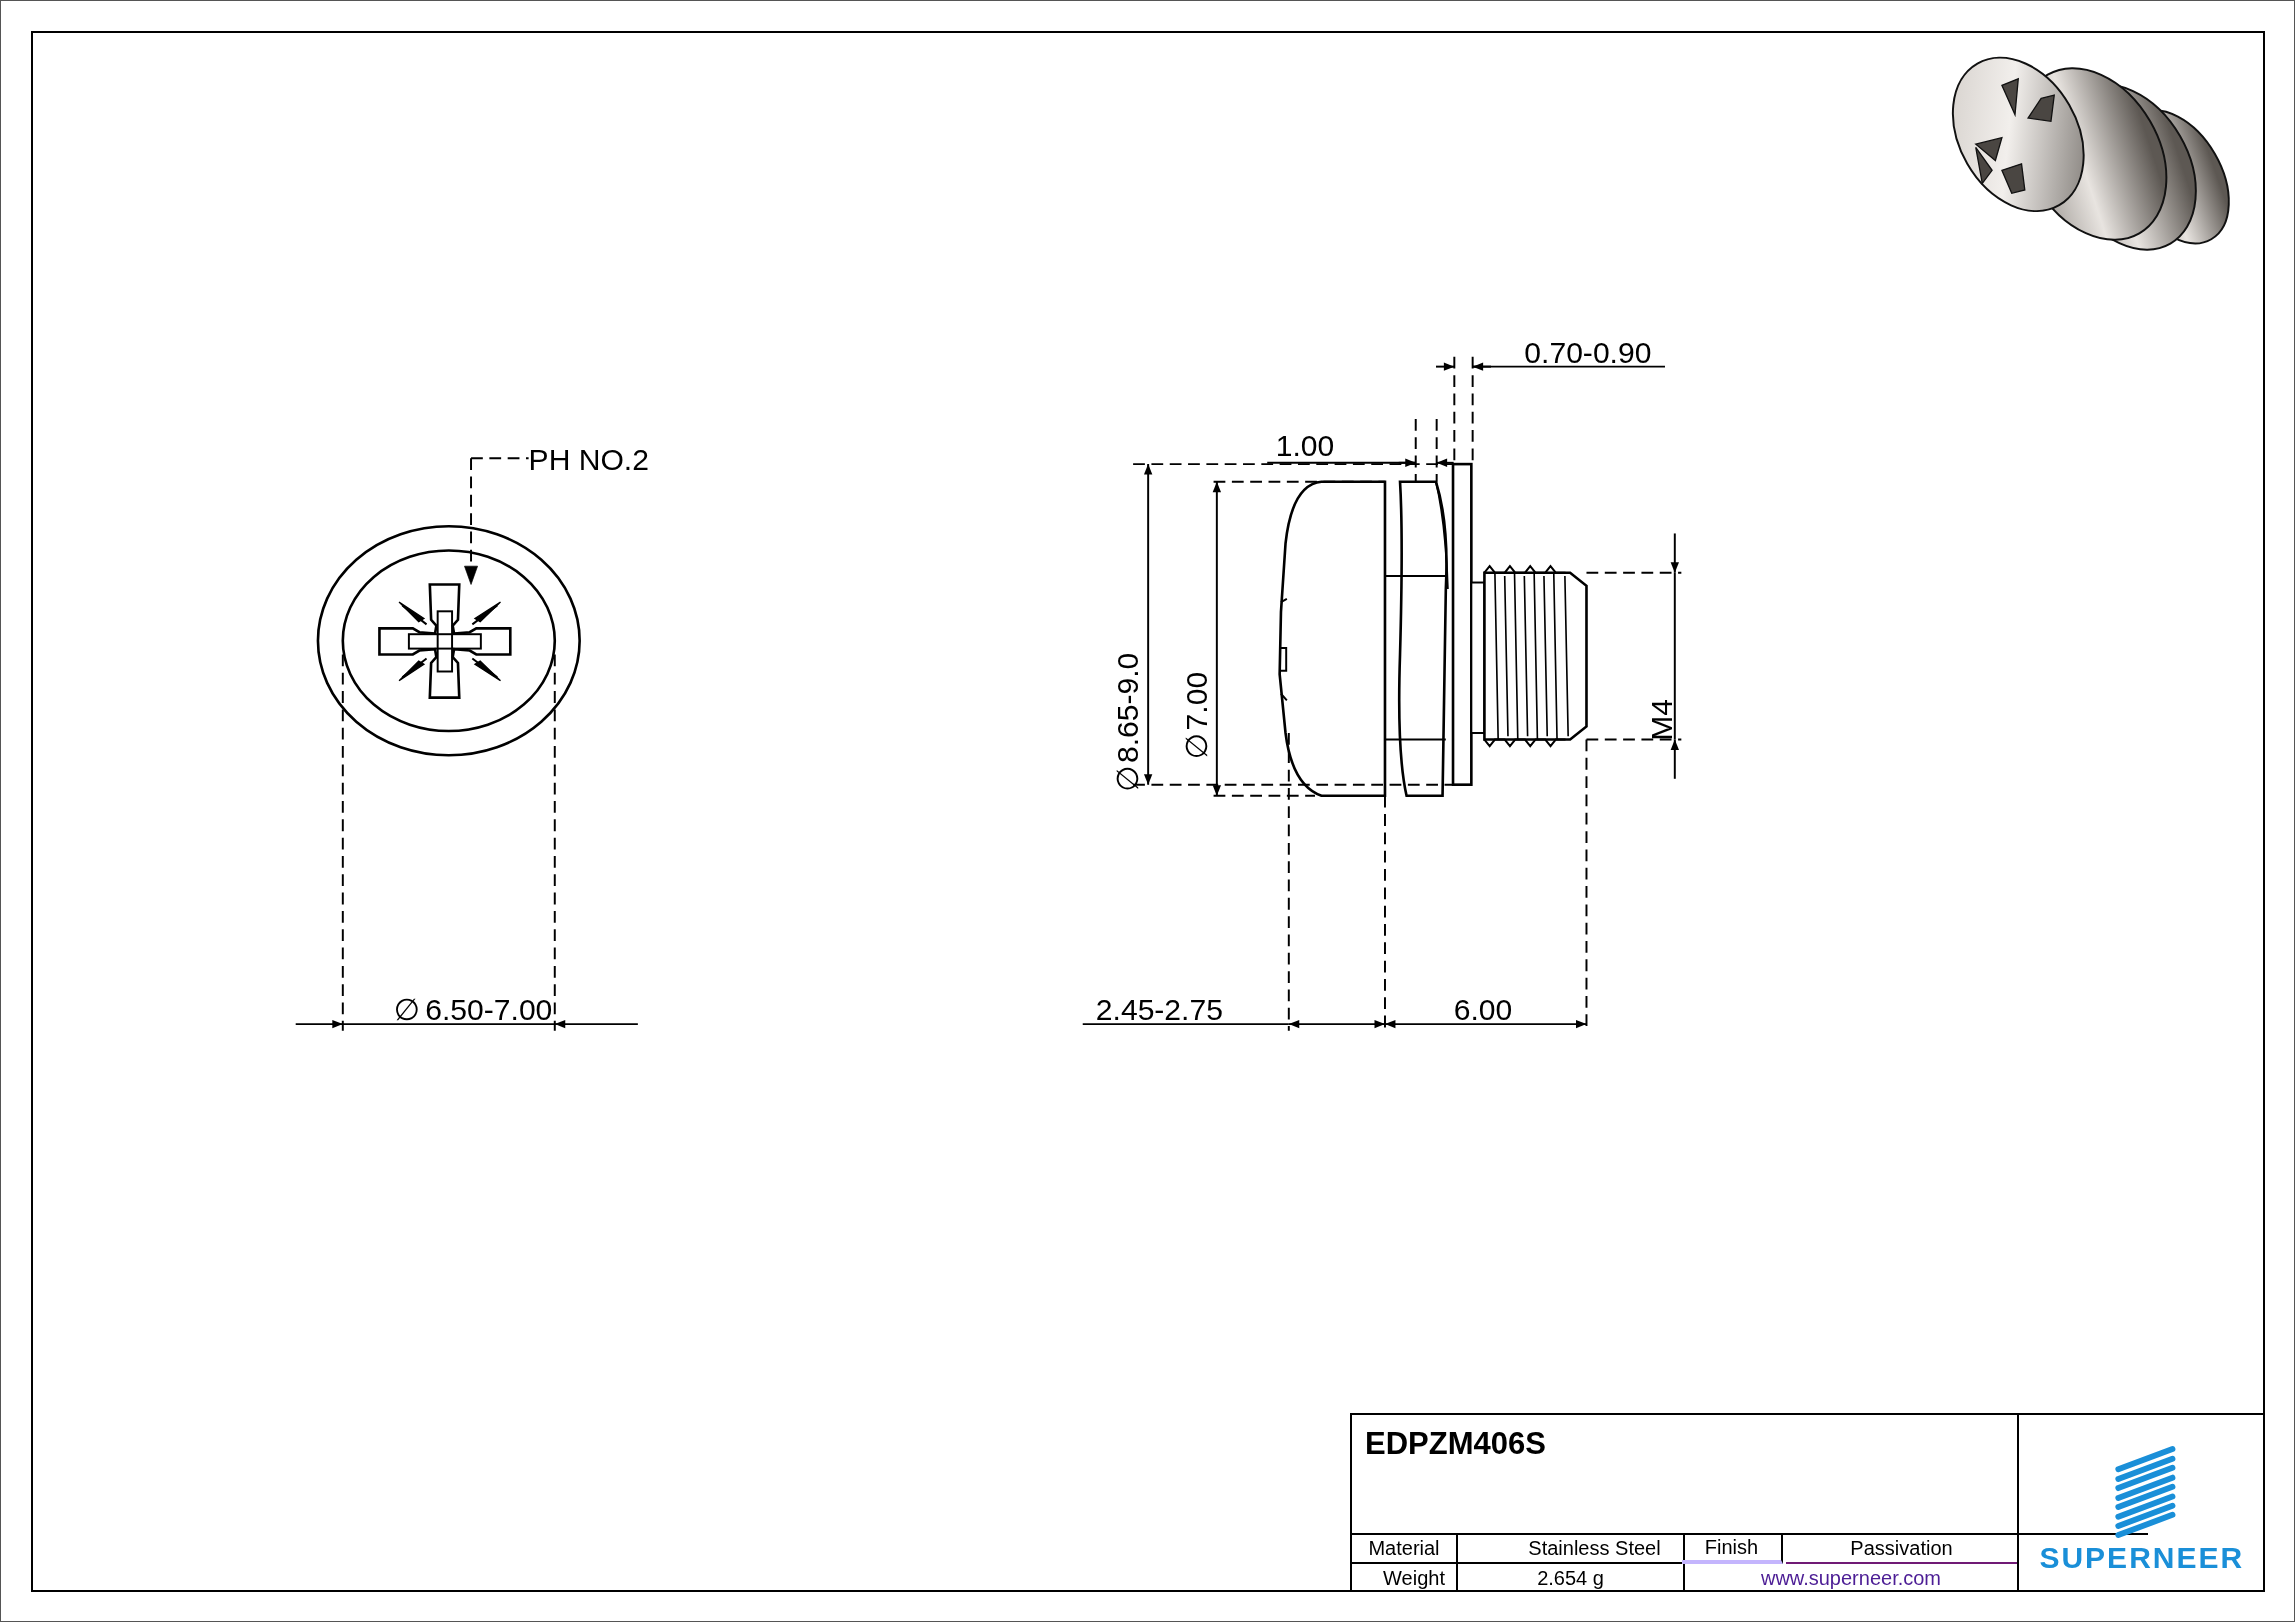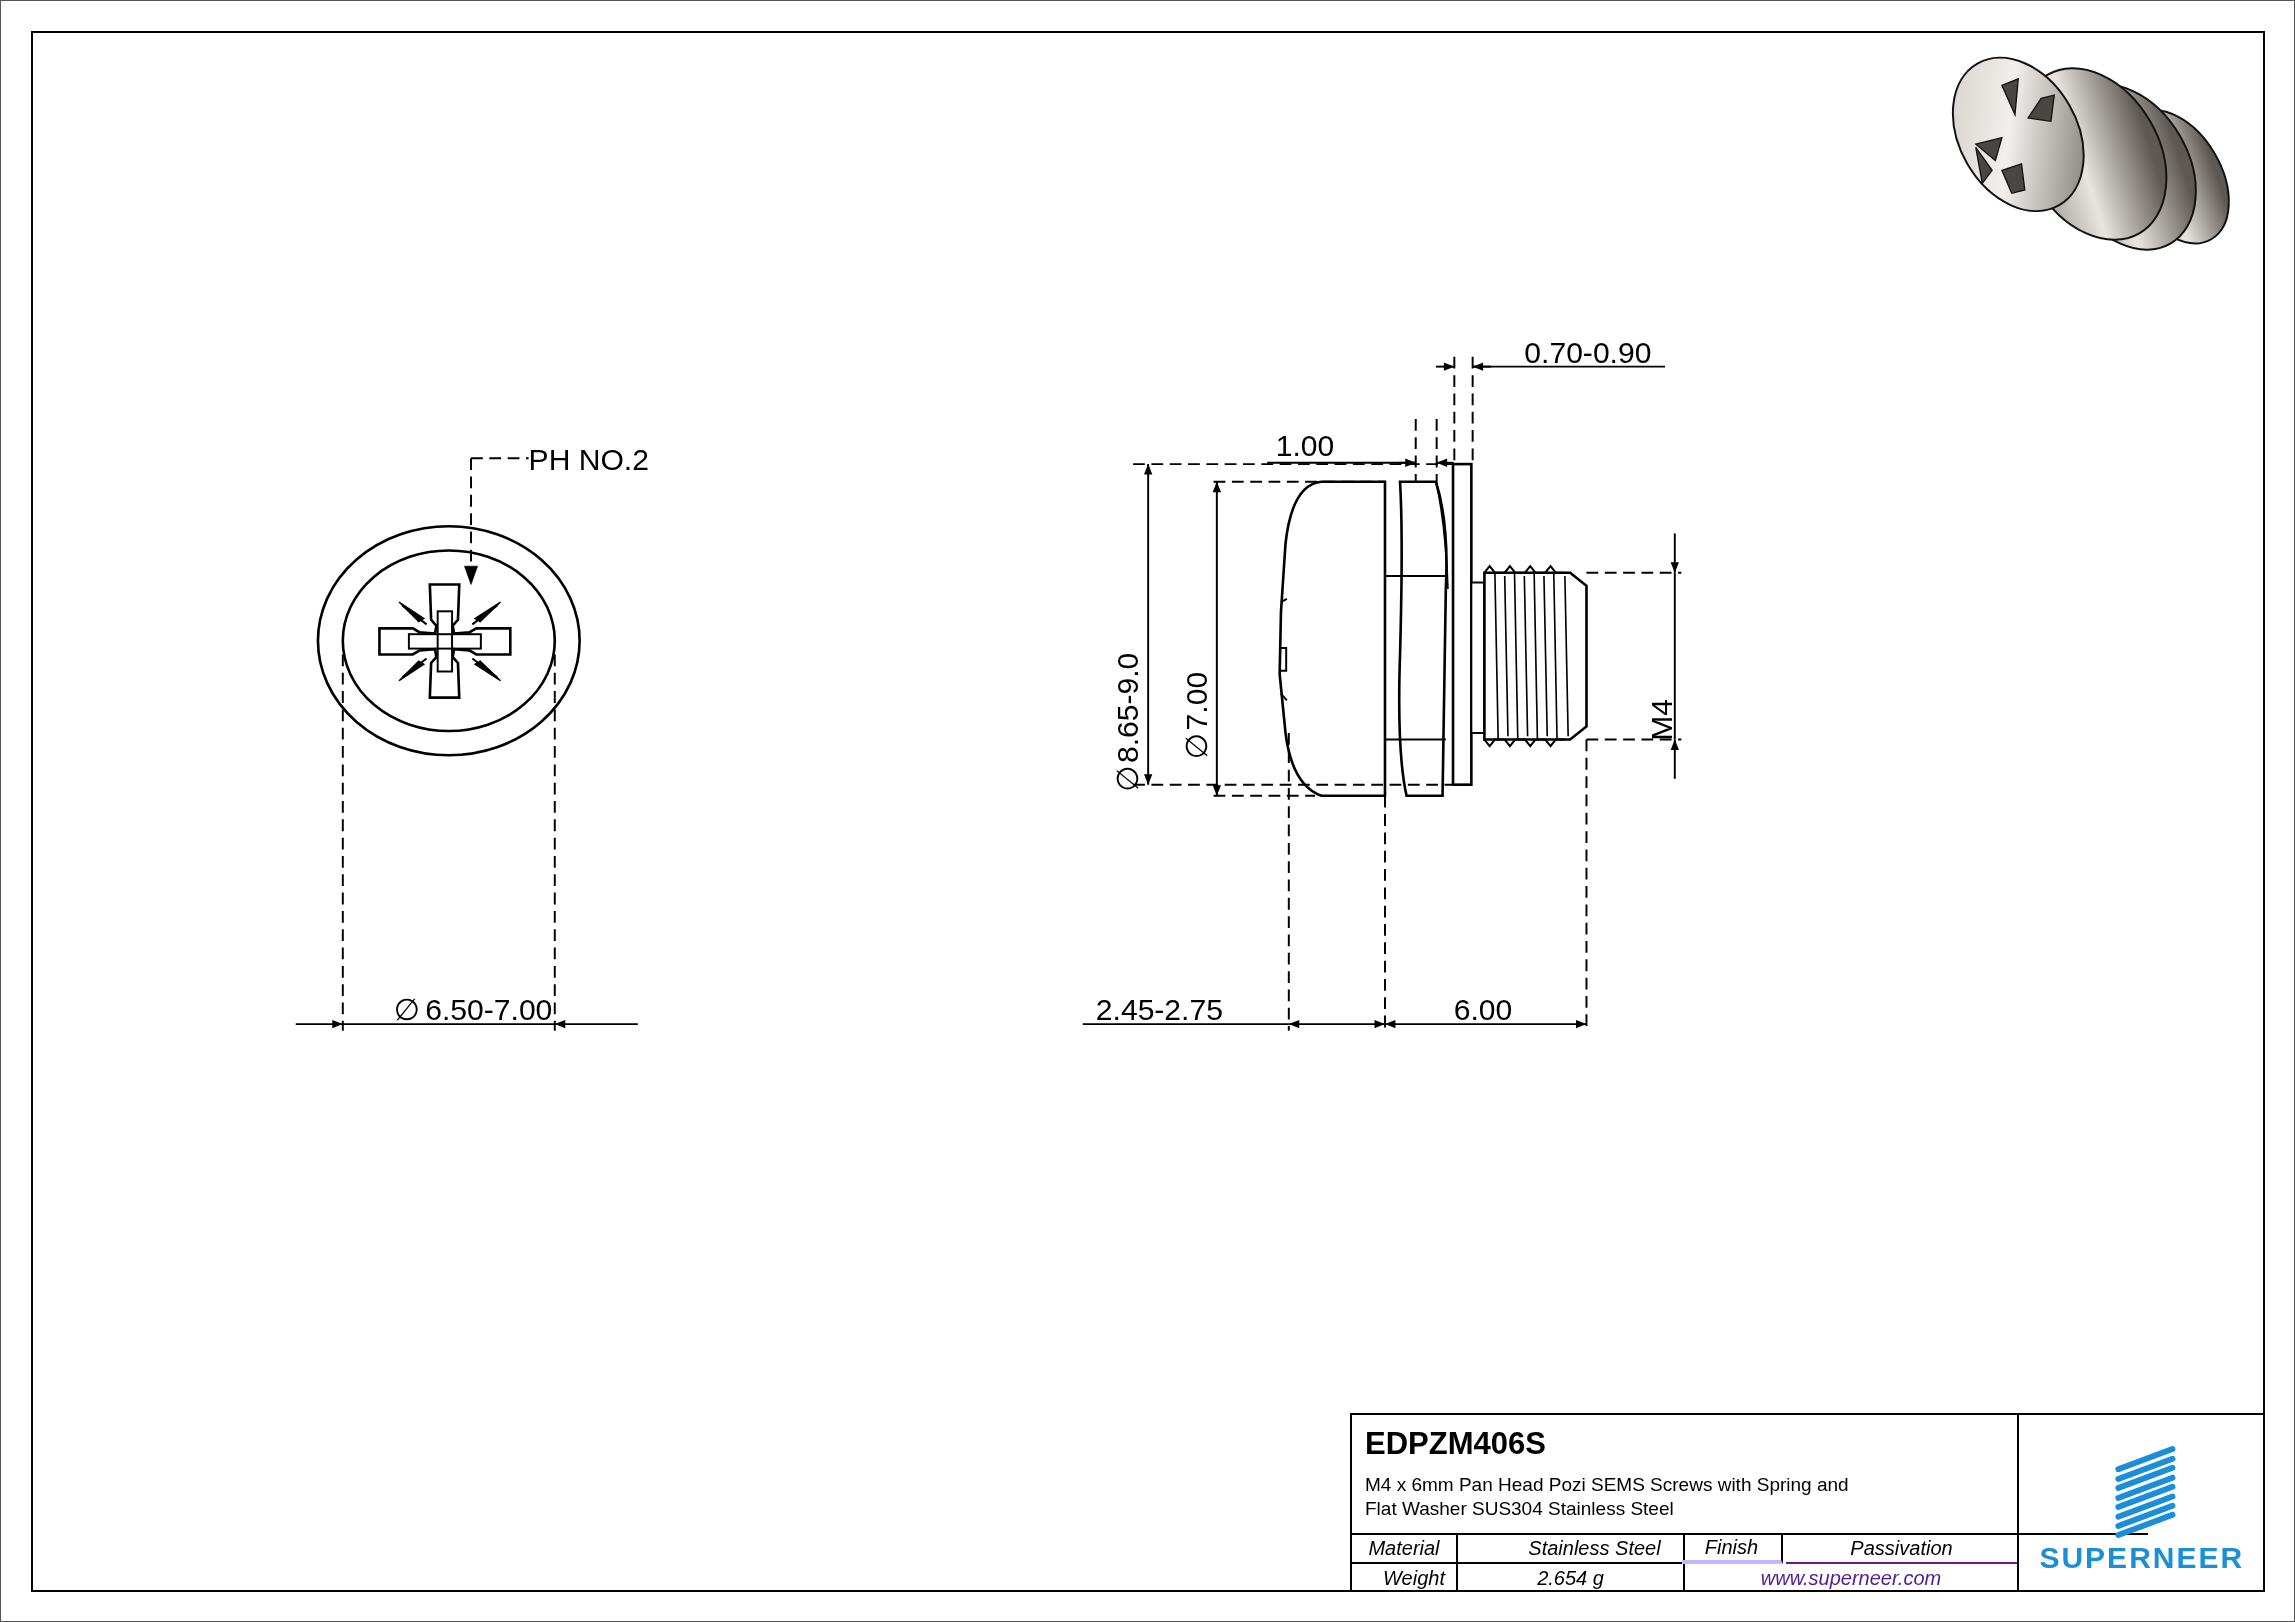--- a/index.html
+++ b/index.html
@@ -6,21 +6,21 @@
   body { width:2295px; height:1623px; position:relative; overflow:hidden; font-family:"Liberation Sans", sans-serif; color:#000; }
   .sheet { position:absolute; left:0; top:0; width:2295px; height:1623px; }
   .outer-frame { position:absolute; left:0; top:0; width:2293px; height:1620px; border:1.3px solid #555; }
   .inner-frame { position:absolute; left:31px; top:31px; width:2230px; height:1557px; border:2px solid #000; box-sizing:content-box; }
   svg.drawing { position:absolute; left:0; top:0; }
   .dim-text { font-family:"Liberation Sans", sans-serif; font-size:46px; fill:#000; }
   .title-block { position:absolute; left:1350px; top:1413px; width:913px; height:177px; border-top:2px solid #000; border-left:2px solid #000; box-sizing:border-box; }
   .tb-main { position:absolute; left:0; top:0; width:667px; height:177px; border-right:2px solid #000; box-sizing:border-box; }
   .tb-code { position:absolute; left:13px; top:10.5px; font-size:31px; font-weight:bold; letter-spacing:0px; }
   .tb-desc { position:absolute; left:13px; top:58px; font-size:19px; line-height:23.6px; width:641px; }
-  .tb-table { position:absolute; left:0; top:118px; width:796px; height:59px; border-top:2px solid #000; box-sizing:border-box;font-style:italic; }
+  .tb-table { position:absolute; left:0; top:118px; width:796px; height:59px; border-top:2px solid #000; box-sizing:border-box; }
   .tb-cell { position:absolute; box-sizing:border-box; font-size:20px; display:flex; align-items:center; justify-content:center; }
   .tb-logo { position:absolute; left:667px; top:0; width:243px; height:177px; }
   .logo-text { position:absolute; left:11.8px; top:126px; width:222px; text-align:center; font-size:30px; font-weight:bold; letter-spacing:2px; }
 </style>
 </head>
 <body>
 
 <div class="sheet">
   <div class="outer-frame"></div>
   <div class="inner-frame"></div>
@@ -133,24 +133,20 @@
       <ellipse cx="3250" cy="255" rx="95" ry="135" transform="rotate(-30 3250 255)" fill="url(#metalB)"></ellipse>
       <ellipse cx="3200" cy="235" rx="100" ry="140" transform="rotate(-30 3200 235)" fill="url(#metalB)"></ellipse>
       <ellipse cx="3085" cy="205" rx="90" ry="125" transform="rotate(-30 3085 205)" fill="url(#metalA)"></ellipse>
       <path d="M3060,130 L3085,120 L3080,175 Z M3120,150 L3140,145 L3135,185 L3100,180 Z M3020,220 L3060,210 L3050,245 Z M3020,225 L3045,260 L3030,280 Z M3060,260 L3090,250 L3095,290 L3075,295 Z" fill="#4a4642" stroke-width="2"></path>
     </g>
   </svg>
 
   <div class="title-block">
     <div class="tb-main">
       <div class="tb-code">EDPZM406S</div>
-      <div class="tb-desc">
-        <div>M4 x 6mm Pan Head Pozi SEMS Screws with Spring and</div>
-        <div>Flat Washer SUS304 Stainless Steel</div>
-      </div>
       <div class="tb-table">
         <div class="tb-cell" style="left:0;top:0;width:106px;height:29.4px;border-right:2px solid #000;border-bottom:2px solid #000;">Material</div>
         <div class="tb-cell" style="left:106px;top:0;width:227px;height:29.4px;border-right:2px solid #000;border-bottom:2px solid #000;padding-left:48px;">Stainless Steel</div>
         <div class="tb-cell" style="left:330px;top:0;width:101px;height:29.4px;border-right:2px solid #000;border-bottom:4px solid #c4b5fd;">Finish</div>
         <div class="tb-cell" style="left:434px;top:0;width:231px;height:29.4px;border-bottom:2px solid #701a75;">Passivation</div>
         <div class="tb-cell" style="left:0;top:29.4px;width:106px;height:27.5px;border-right:2px solid #000;padding-left:20px;">Weight</div>
         <div class="tb-cell" style="left:106px;top:29.4px;width:227px;height:27.5px;border-right:2px solid #000;">2.654 g</div>
         <div class="tb-cell" style="left:333px;top:29.4px;width:332px;height:27.5px;color:#4c1d95;">www.superneer.com</div>
       </div>
     </div>

